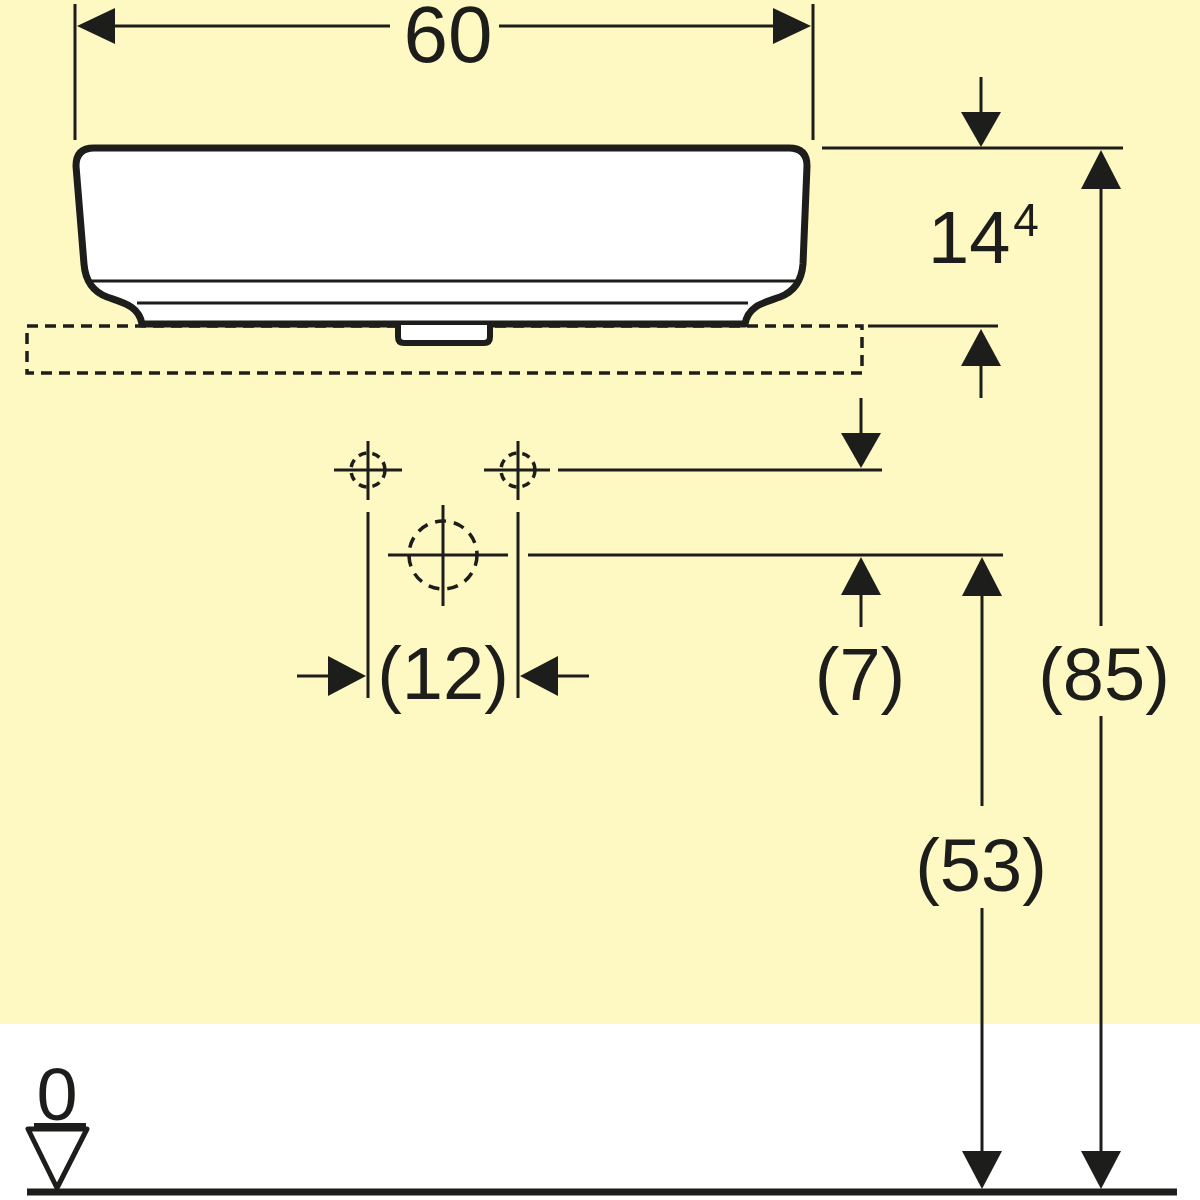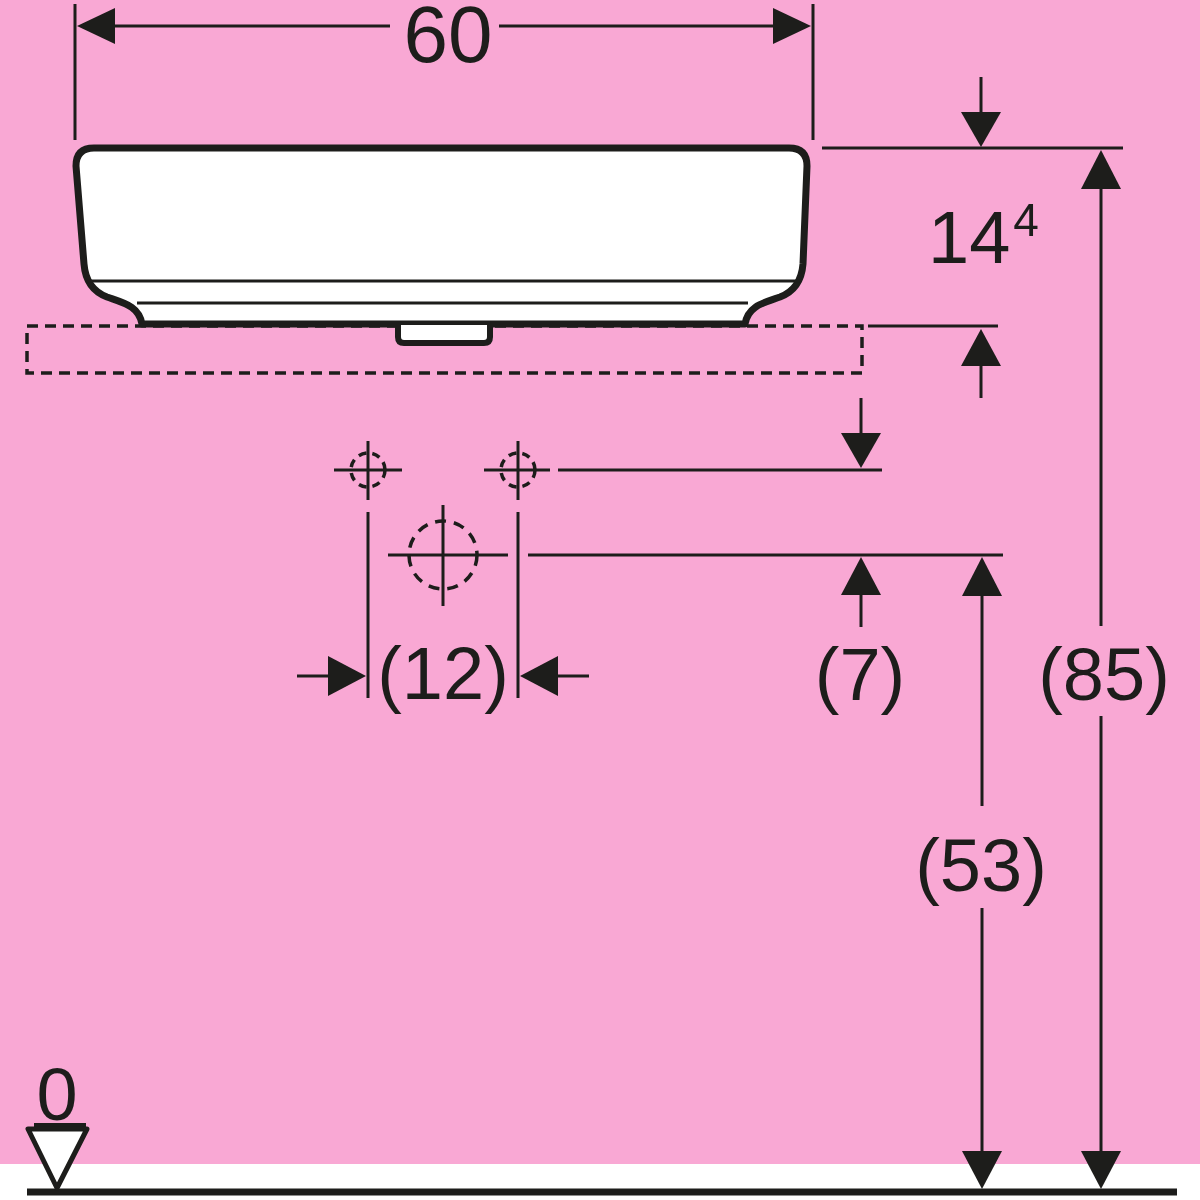--- a/index.html
+++ b/index.html
@@ -5,22 +5,22 @@
   html, body {
     margin: 0;
     padding: 0;
     background: #ffffff;
     width: 1200px;
     height: 1200px;
     overflow: hidden;
   }
   .drawing-wrap {
     width: 1200px;
-    height: 1164px;
-    background: #f9a8d4;
+    height: 1024px;
+    background: #fef9c3;
   }
   svg { display: block; }
   .ink  { stroke: #1d1d1b; fill: none; }
   .w3   { stroke-width: 3; }
   .w35  { stroke-width: 3.5; }
   .w4   { stroke-width: 4; }
   .w5   { stroke-width: 5; }
   .w6   { stroke-width: 6; }
   .w7   { stroke-width: 7; }
   .arrow { fill: #1d1d1b; stroke: none; }

